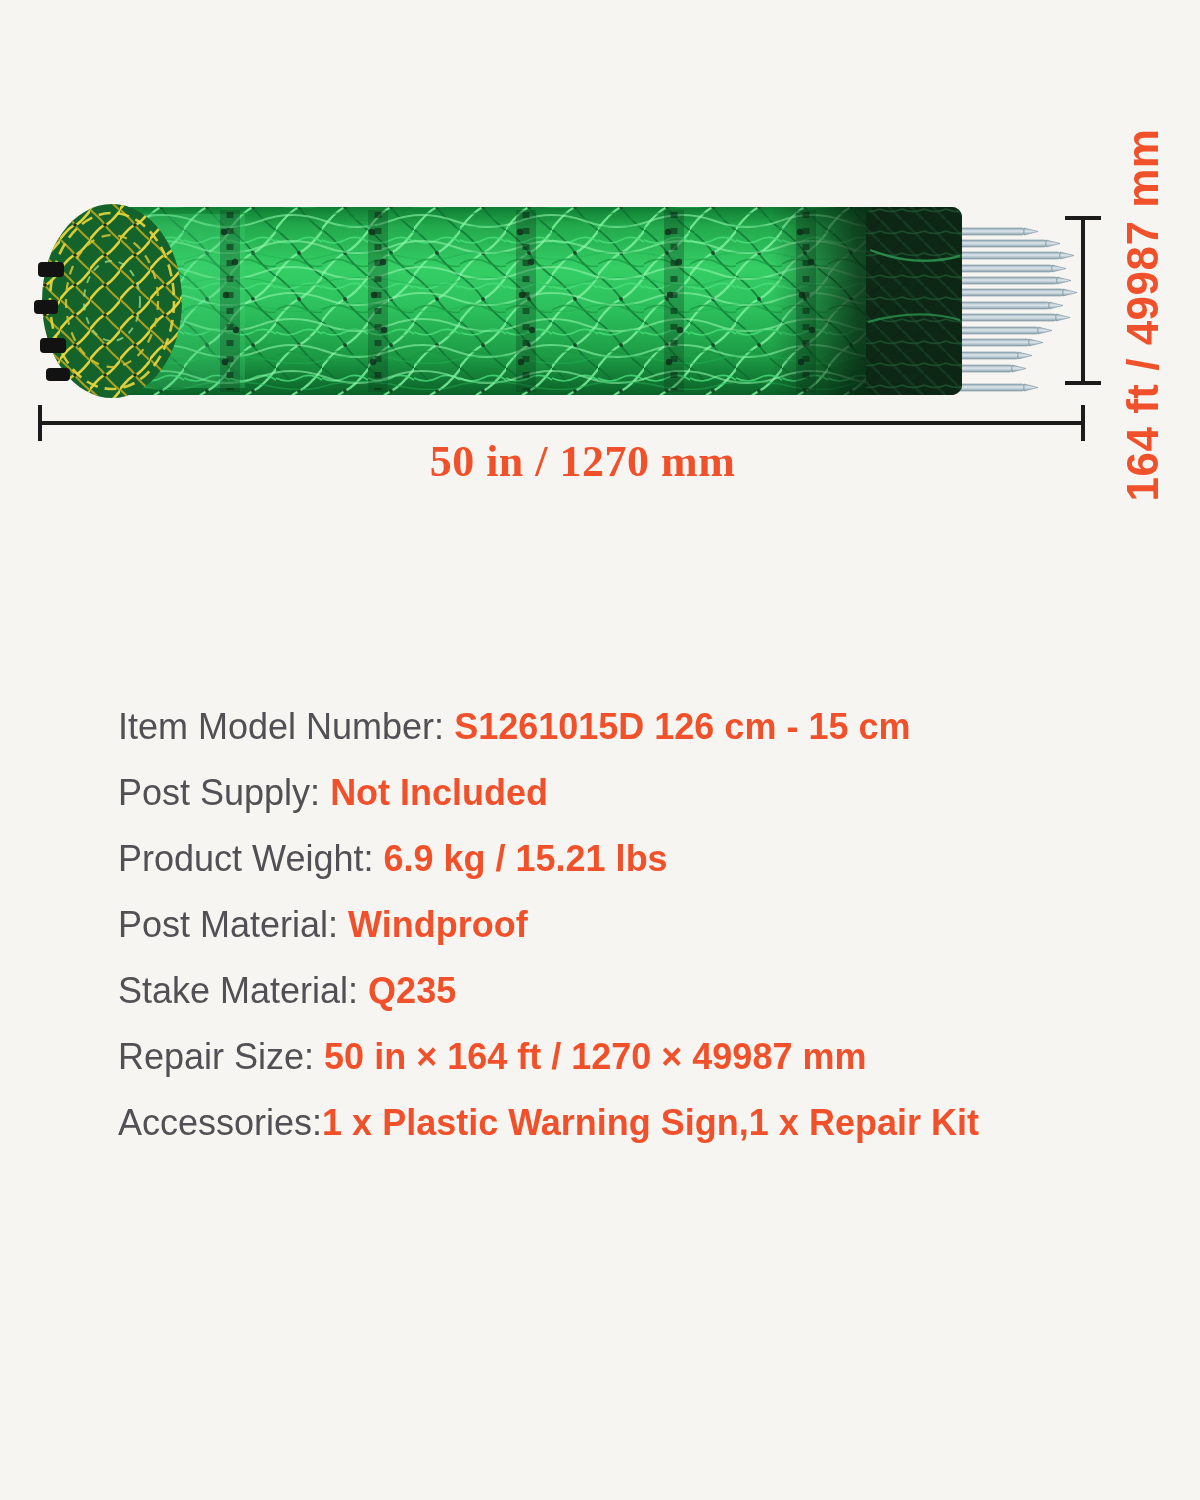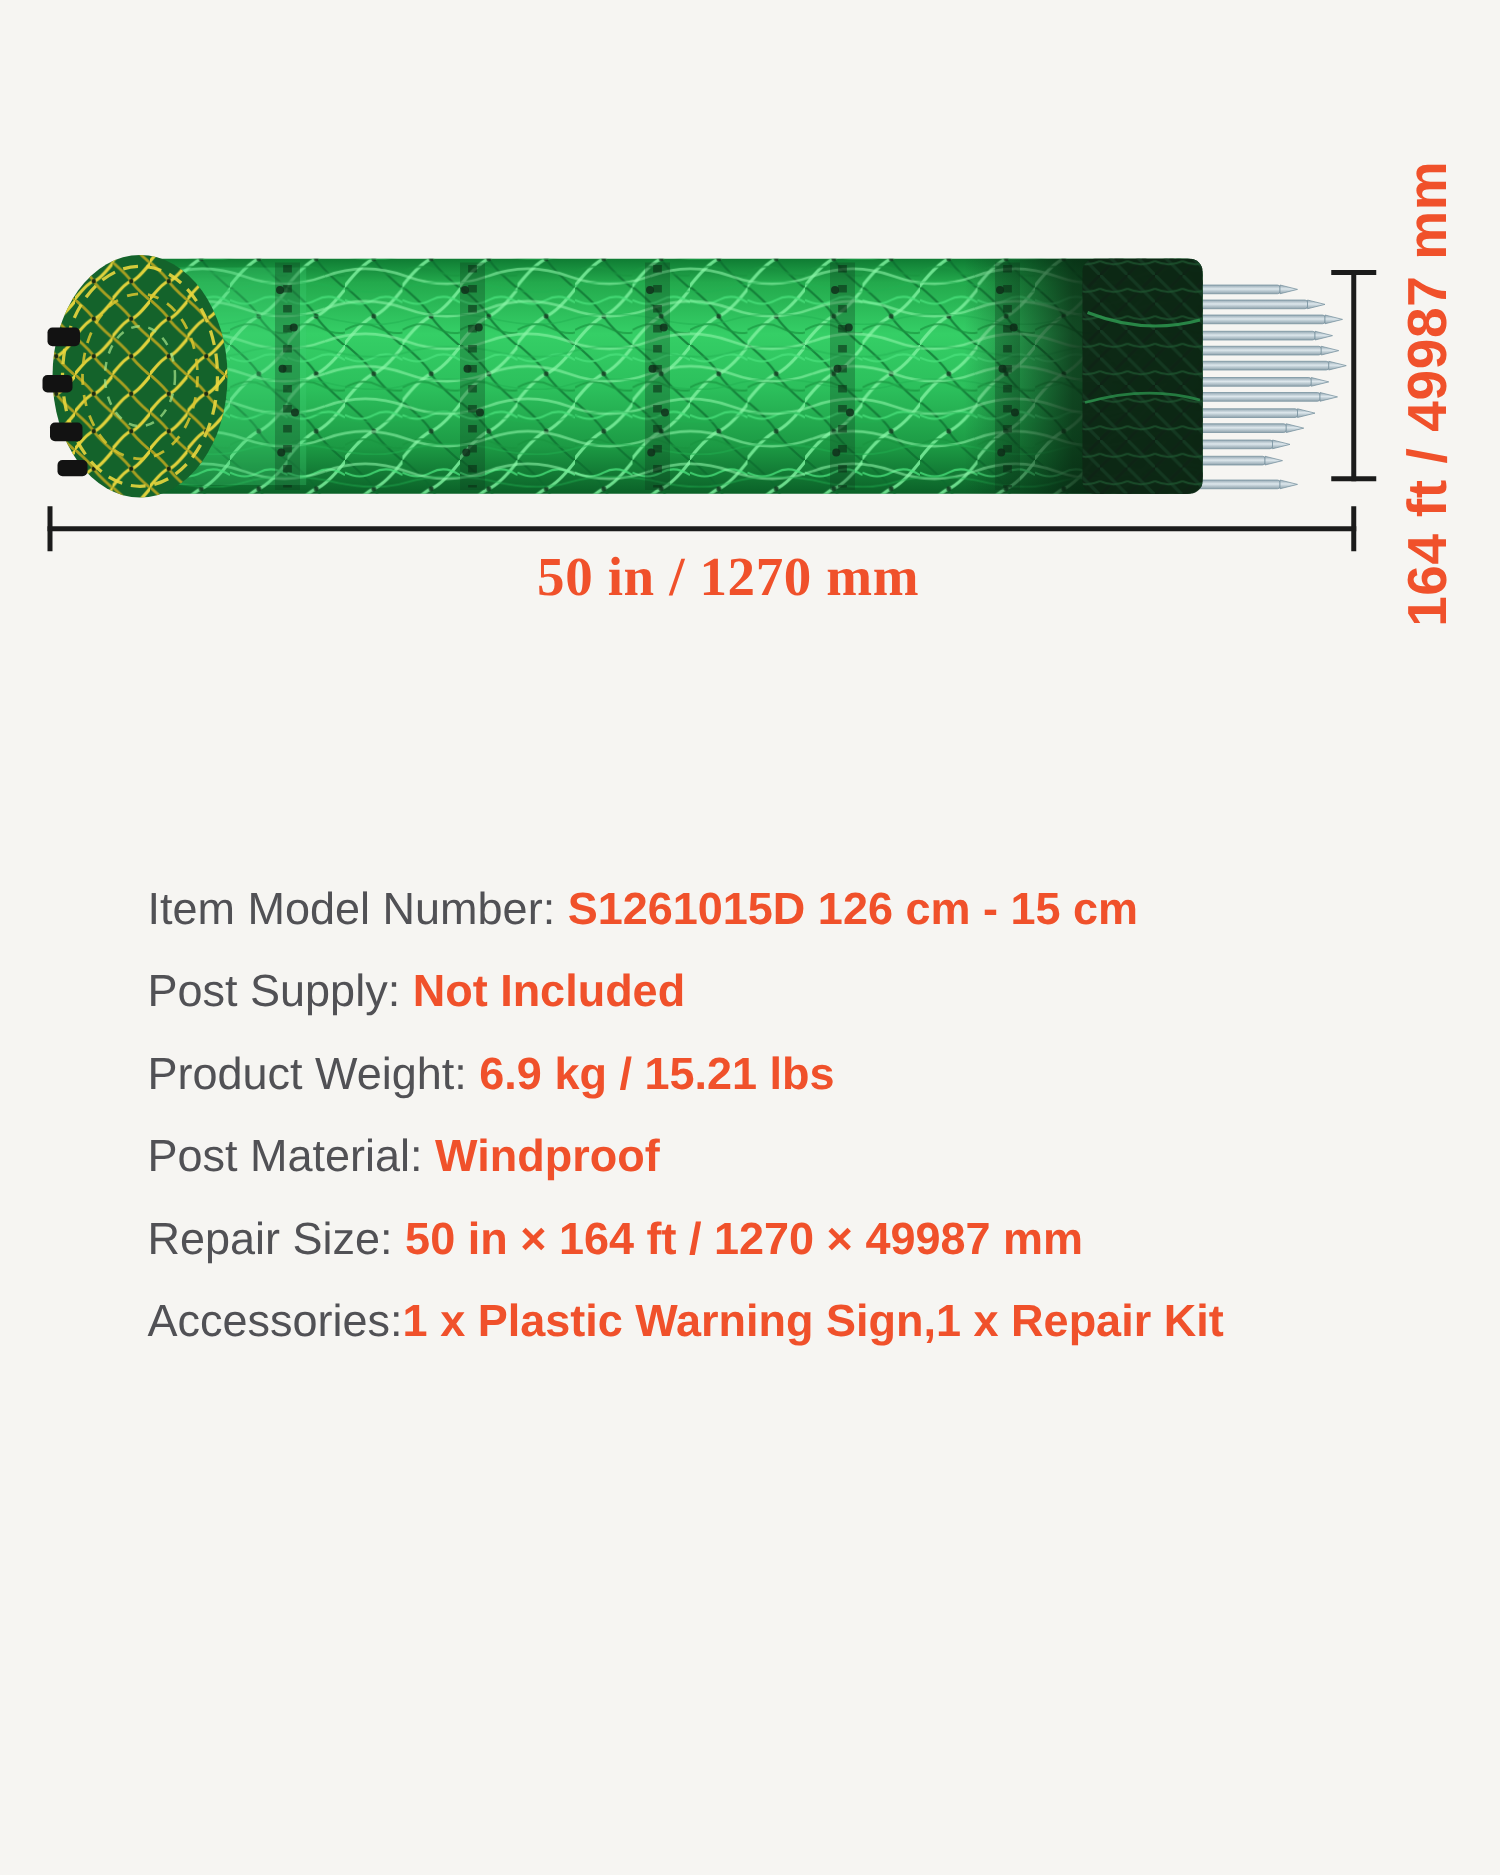--- a/index.html
+++ b/index.html
@@ -229,20 +229,23 @@
     <div class="spec-row">
       <span class="spec-label">Post Supply: </span><span class="spec-value">Not Included</span>
     </div>
     <div class="spec-row">
       <span class="spec-label">Product Weight: </span><span class="spec-value">6.9 kg / 15.21 lbs</span>
     </div>
     <div class="spec-row">
       <span class="spec-label">Post Material: </span><span class="spec-value">Windproof</span>
     </div>
     <div class="spec-row">
+      <span class="spec-label">Stake Material: </span><span class="spec-value">Q235</span>
+    </div>
+    <div class="spec-row">
       <span class="spec-label">Repair Size: </span><span class="spec-value">50 in × 164 ft / 1270 × 49987 mm</span>
     </div>
     <div class="spec-row">
       <span class="spec-label">Accessories:</span><span class="spec-value">1 x Plastic Warning Sign,1 x Repair Kit</span>
     </div>
   </div>
 
 </div>
 
 </body></html>

